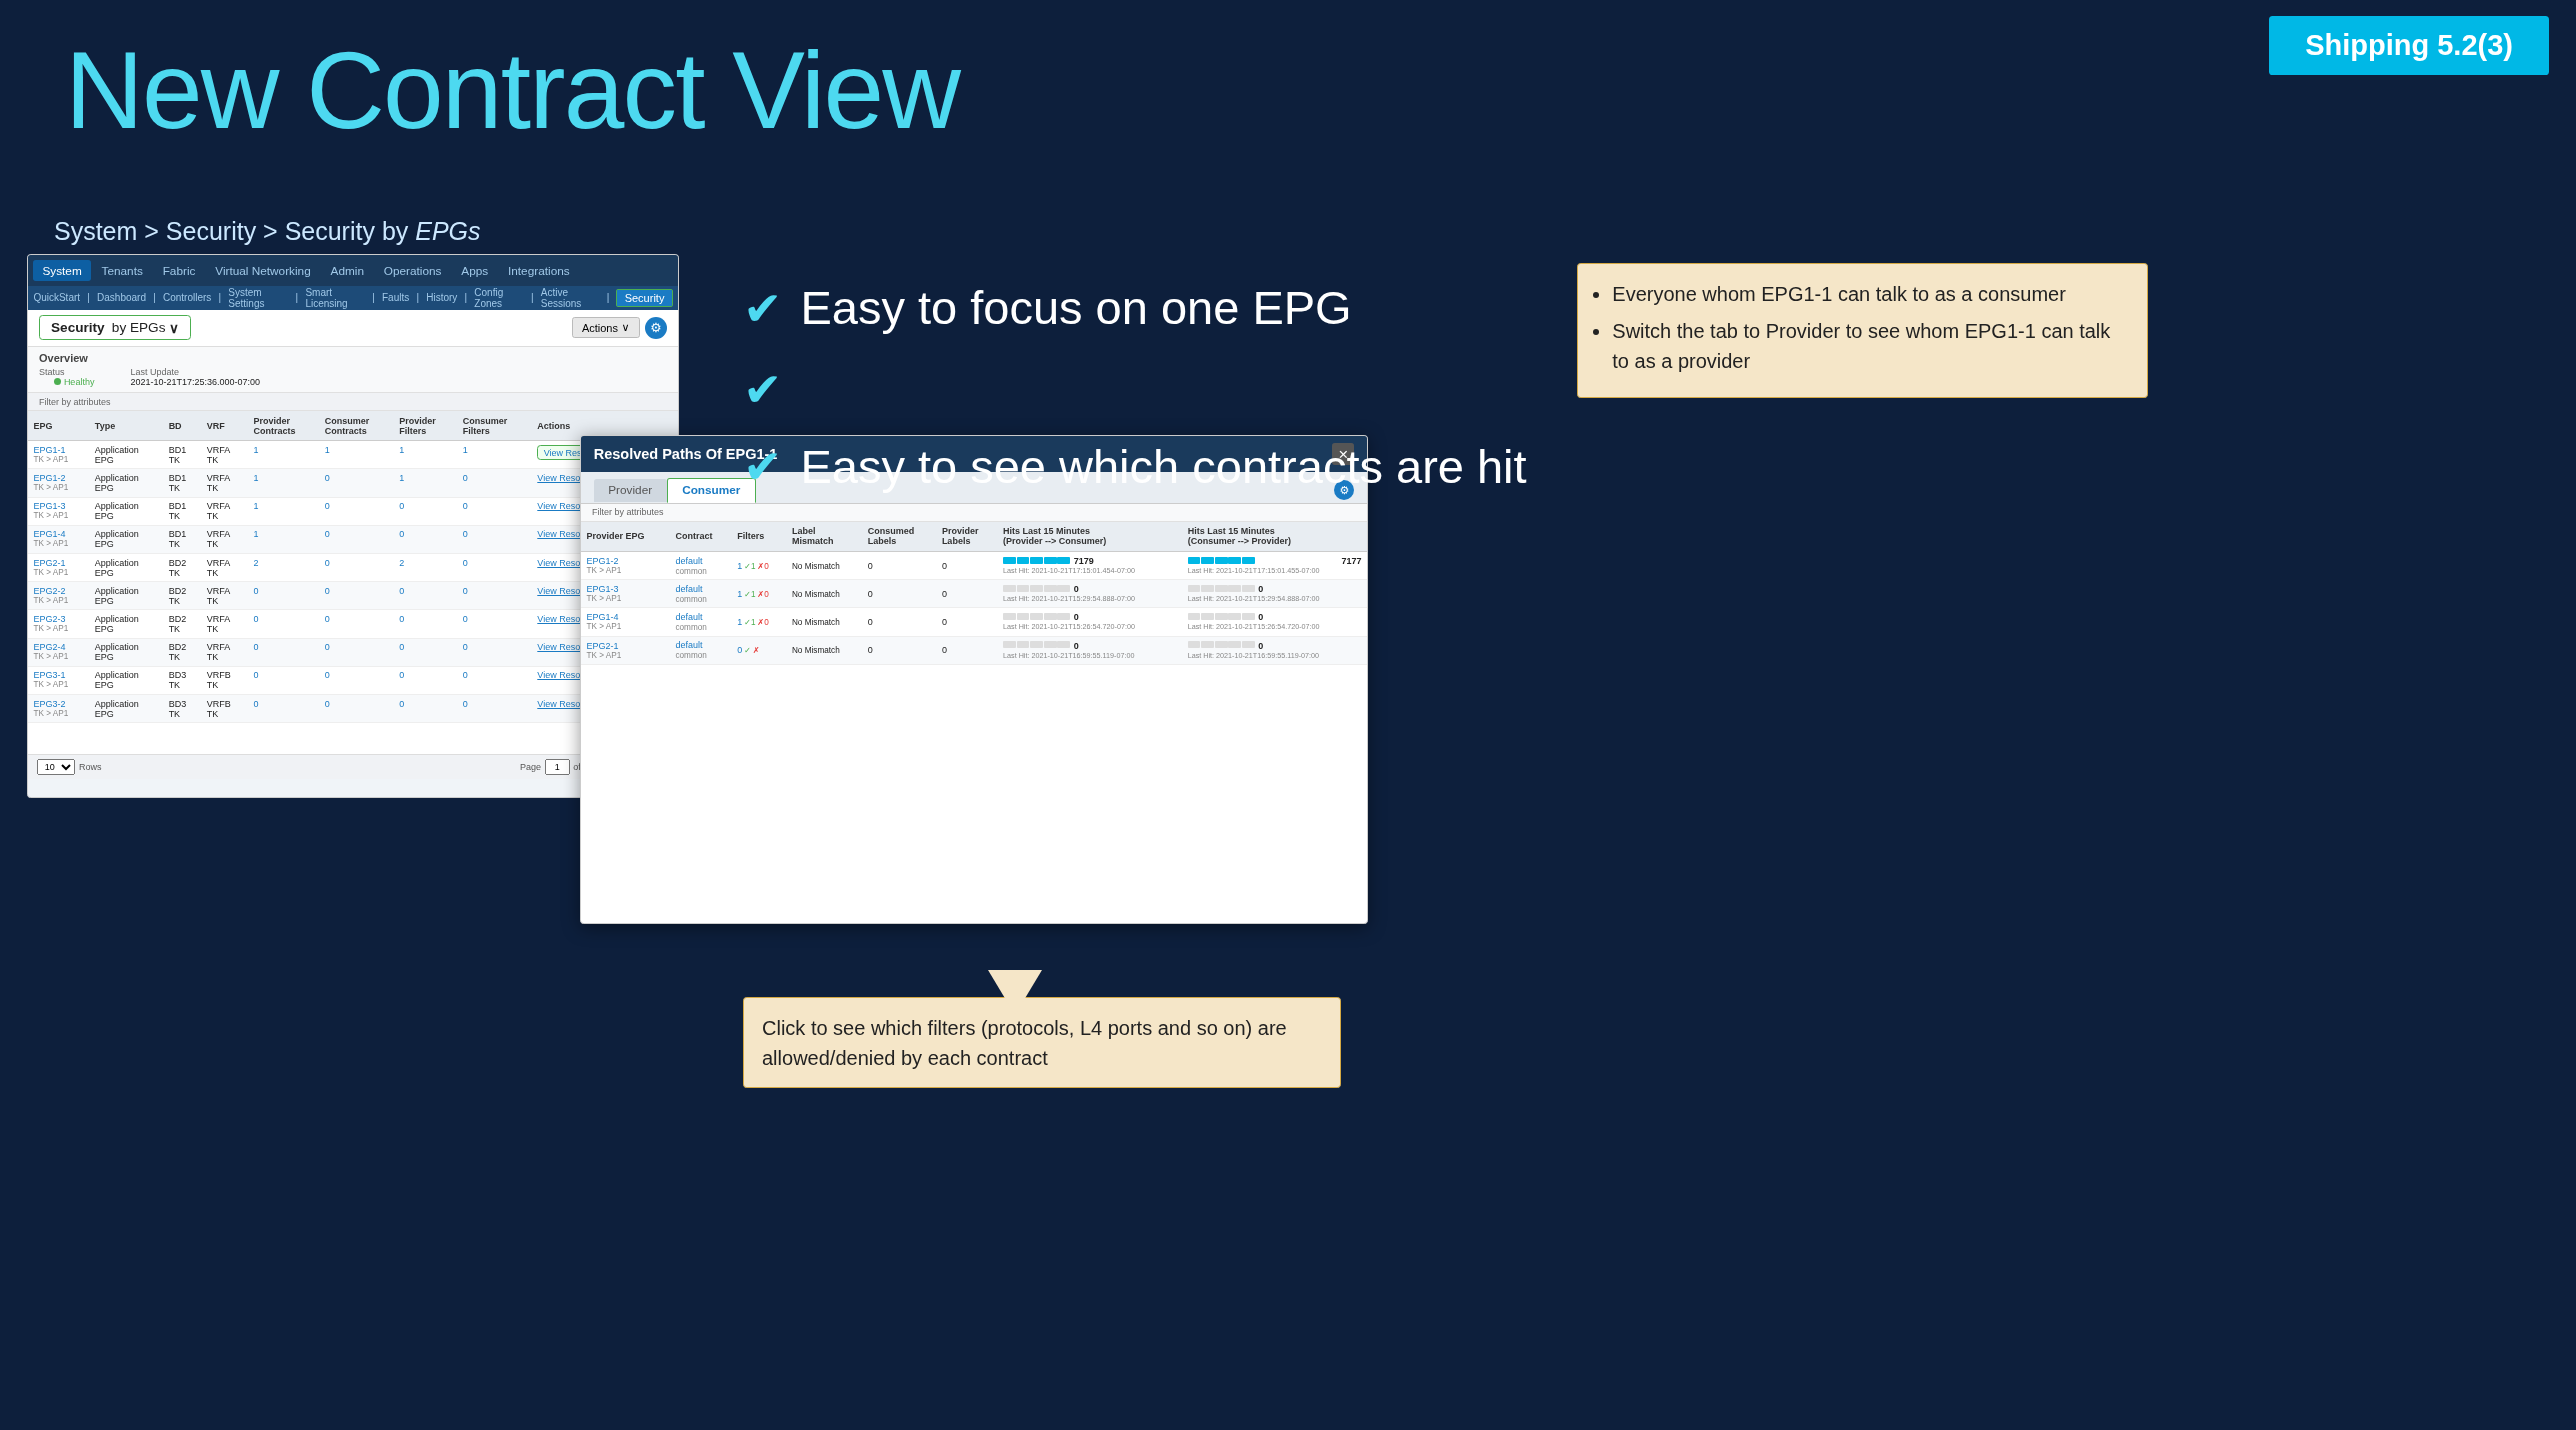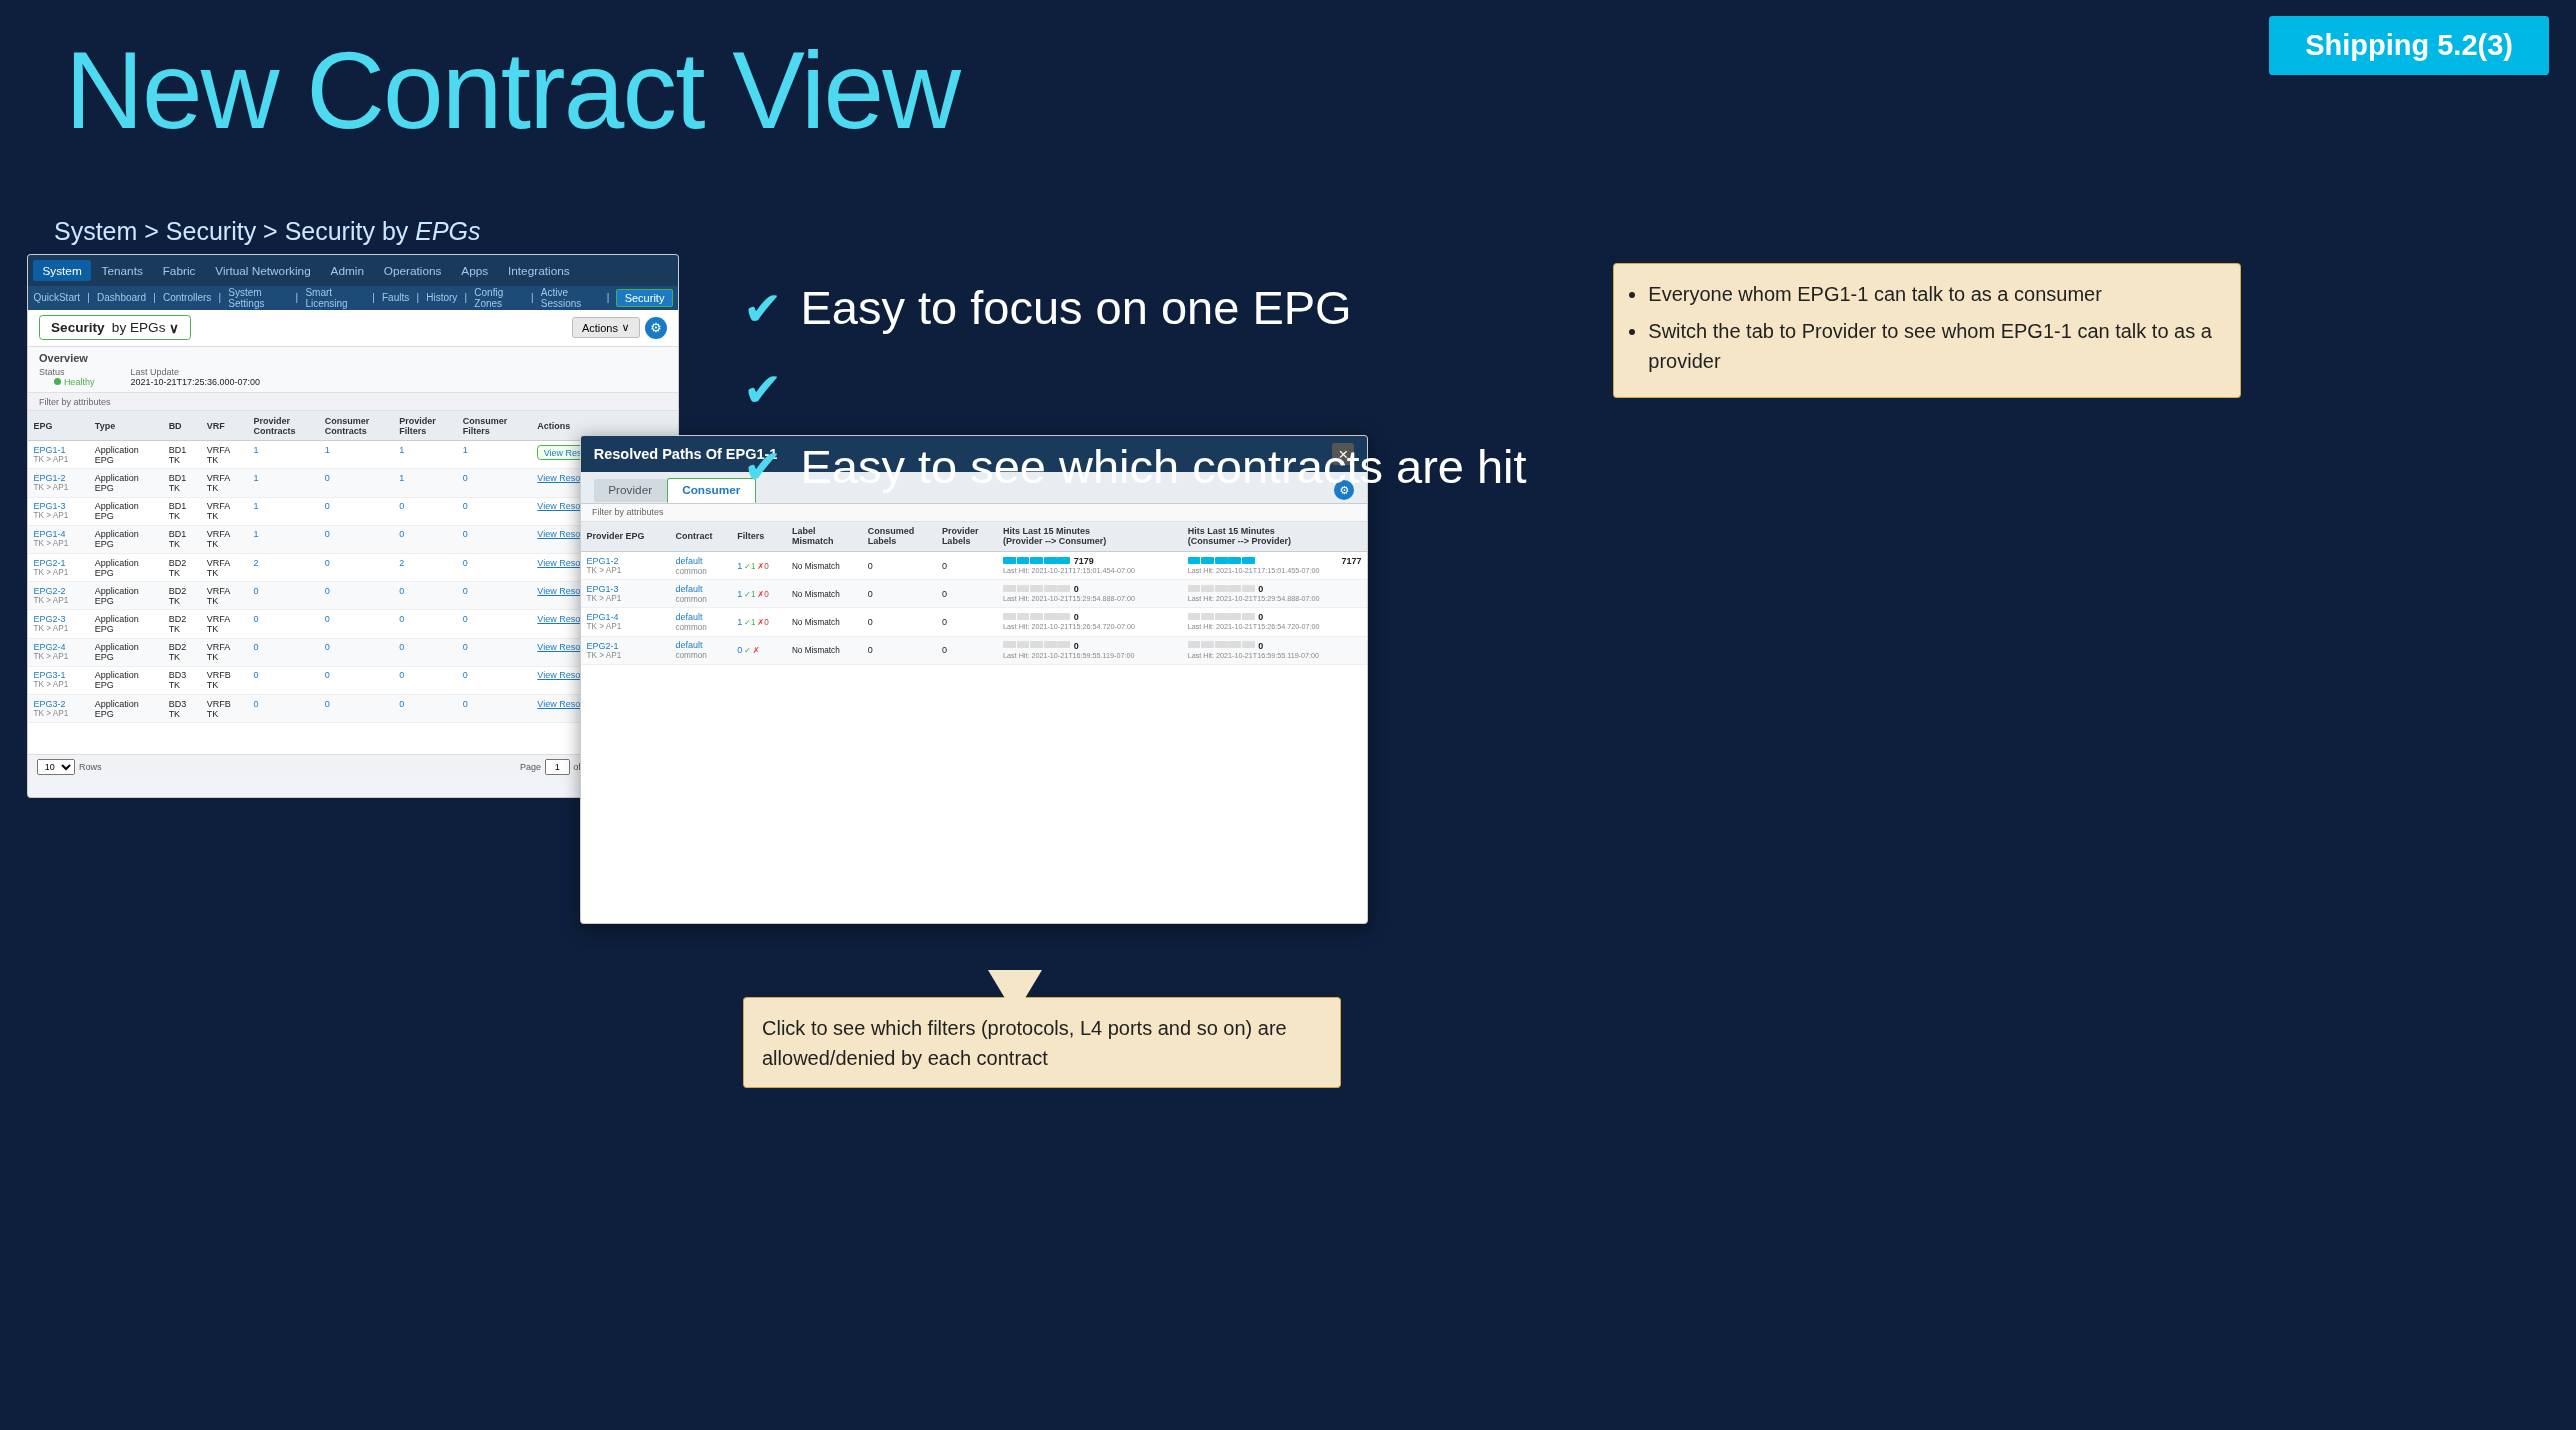--- a/index.html
+++ b/index.html
@@ -398,22 +398,21 @@
       font-size: 20px;
       color: #222;
       line-height: 1.5;
     }
     .tooltip-box ul { margin-left: 16.3px; }
     .tooltip-box li { margin-bottom: 7.2px; }
 
     .tooltip-top {
       top: 263px;
       left: 1577px;
-      width: 628px;
-      margin-left: 36px;
+      width: 571px;
     }
 
     .tooltip-bottom {
       top: 997px;
       left: 743px;
       width: 598px;
     }
 
     
     .consumer-triangle {

